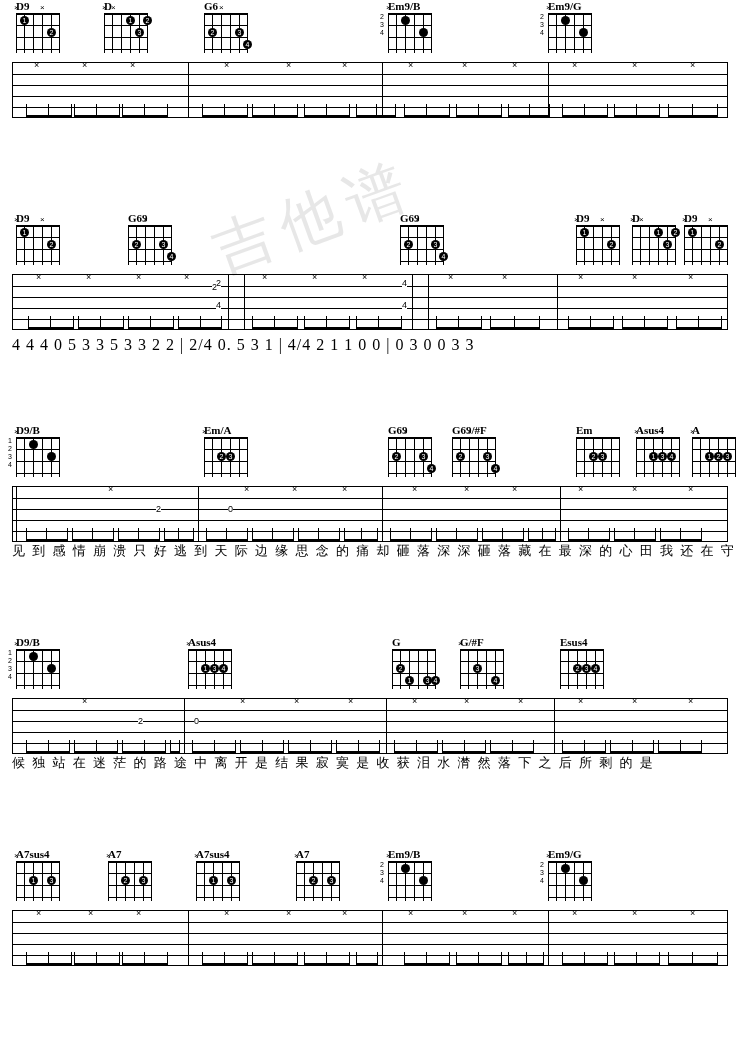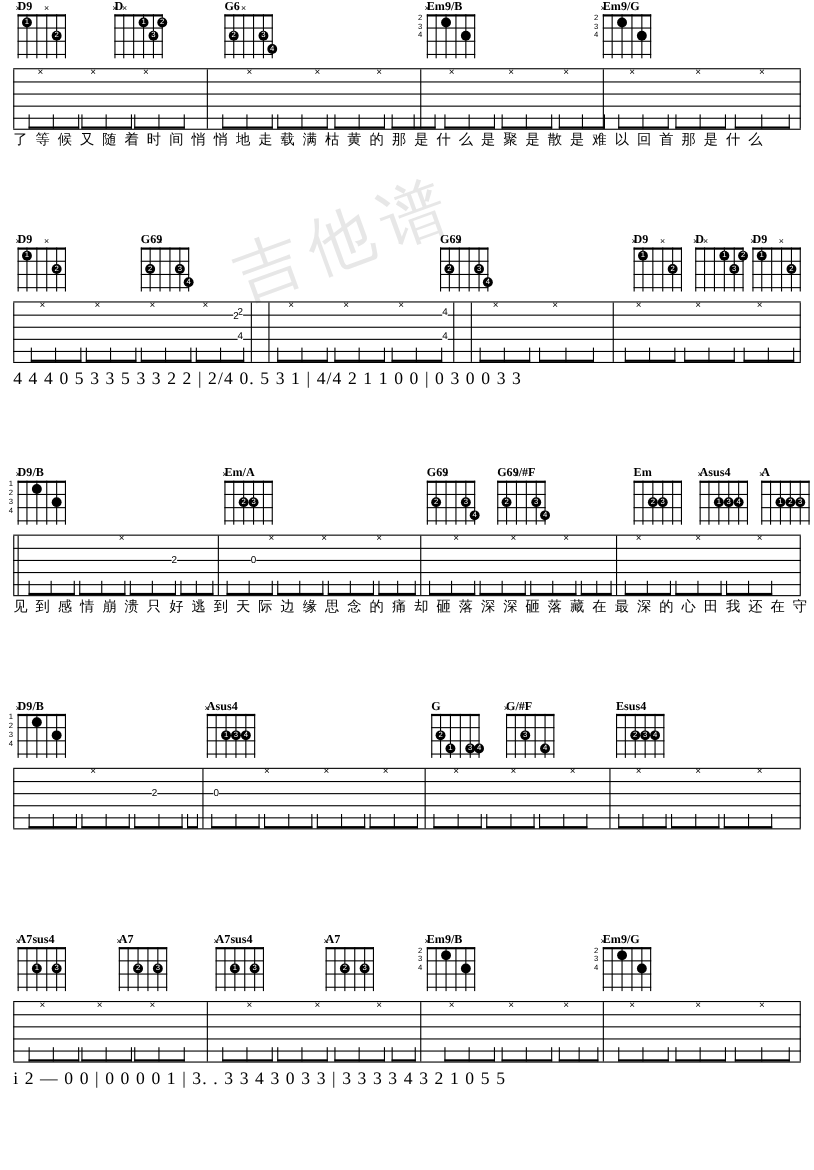--- a/index.html
+++ b/index.html
@@ -375,23 +375,20 @@
           <div class="stem" style="left:595px;"></div>
         <div class="stem" style="left:602px;"></div>
           <div class="stem" style="left:624px;"></div>
           <div class="stem" style="left:647px;"></div>
         <div class="stem" style="left:656px;"></div>
           <div class="stem" style="left:680px;"></div>
           <div class="stem" style="left:705px;"></div>
       </div>
     </div>
 
-    <div class="lyrics">
-      <span class="lline">了 等 候    又 随 着 时  间        悄 悄 地  走 载 满 枯 黄 的   那 是 什 么 是 聚 是 散   是 难 以  回 首    那 是 什 么</span>
-    </div>
   </div>
 
   <div class="system" style="height:212px;">
     <div class="chord-row">
       <div class="chord" style="left:16px;">
         <div class="cname">D9</div>
         <div class="grid">
           <div class="nut"></div>
           <div class="hline" style="top:12px;"></div>
             <div class="hline" style="top:24px;"></div>
@@ -989,20 +986,23 @@
           <div class="stem" style="left:593px;"></div>
         <div class="stem" style="left:598px;"></div>
           <div class="stem" style="left:620px;"></div>
           <div class="stem" style="left:641px;"></div>
         <div class="stem" style="left:646px;"></div>
           <div class="stem" style="left:668px;"></div>
           <div class="stem" style="left:689px;"></div>
       </div>
     </div>
 
+    <div class="lyrics">
+      <span class="lline">候      独 站 在    迷 茫 的 路 途 中    离 开 是  结 果  寂 寞 是 收 获   泪 水  潸 然 落 下 之 后      所 剩 的 是</span>
+    </div>
   </div>
 
   <div class="system" style="height:200px;">
     <div class="chord-row">
       <div class="chord" style="left:16px;">
         <div class="cname">A7sus4</div>
         <div class="grid">
           <div class="nut"></div>
           <div class="hline" style="top:12px;"></div>
             <div class="hline" style="top:24px;"></div>
@@ -1182,18 +1182,15 @@
           <div class="stem" style="left:595px;"></div>
         <div class="stem" style="left:602px;"></div>
           <div class="stem" style="left:624px;"></div>
           <div class="stem" style="left:647px;"></div>
         <div class="stem" style="left:656px;"></div>
           <div class="stem" style="left:680px;"></div>
           <div class="stem" style="left:705px;"></div>
       </div>
     </div>
 
-    <div class="melody">
-      <span class="mline">i 2  —  0 0 | 0 0 0 0 1 | 3. . 3 3 4 3 0 3 3 | 3 3 3 3 4 3 2 1 0 5 5</span>
-    </div>
   </div>
 
 </div>
 
 </body></html>

